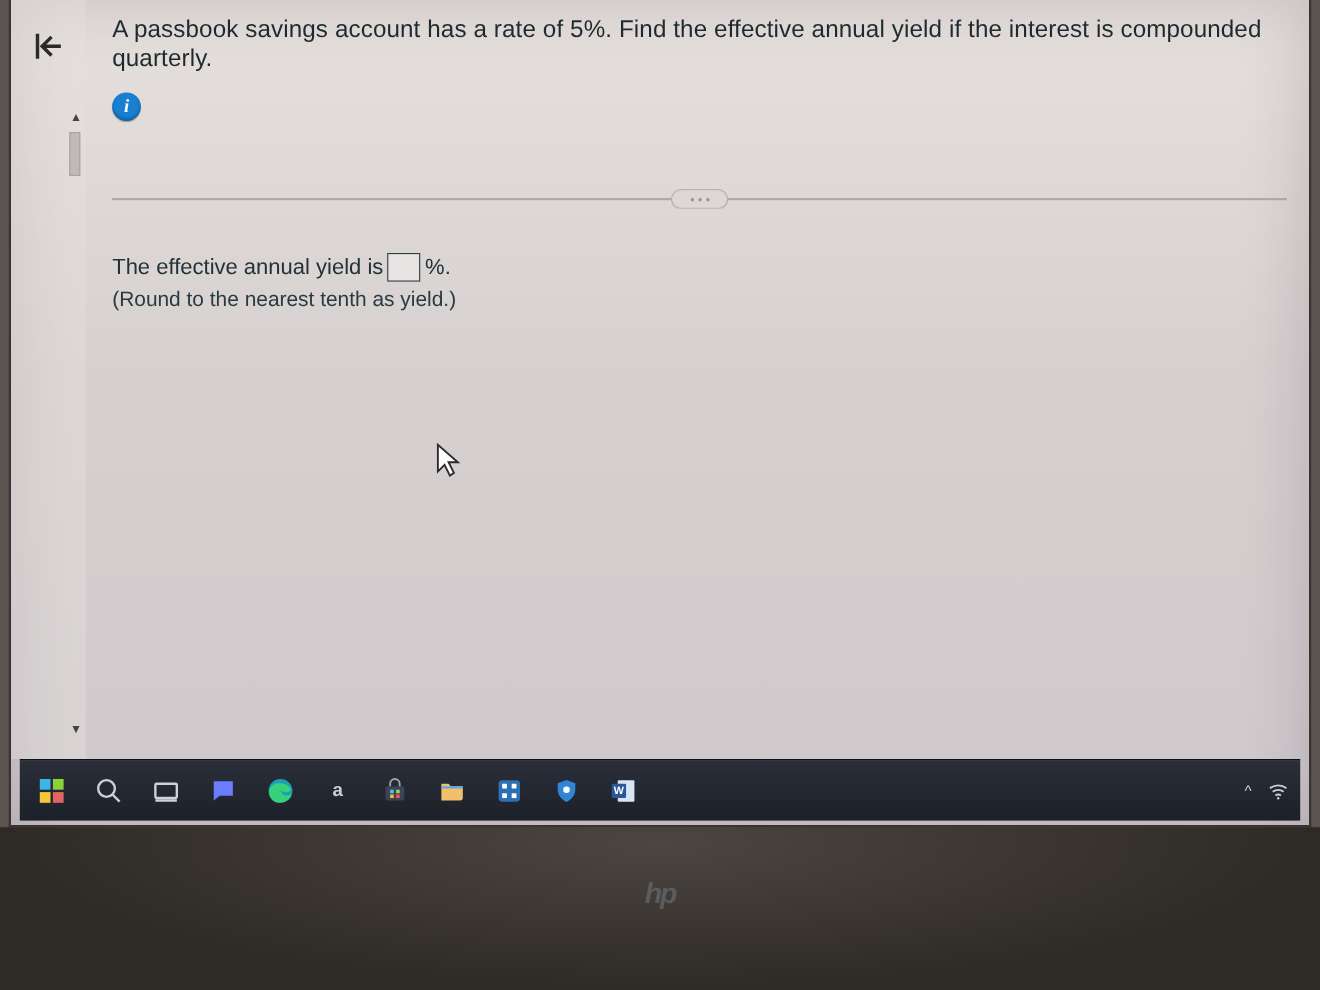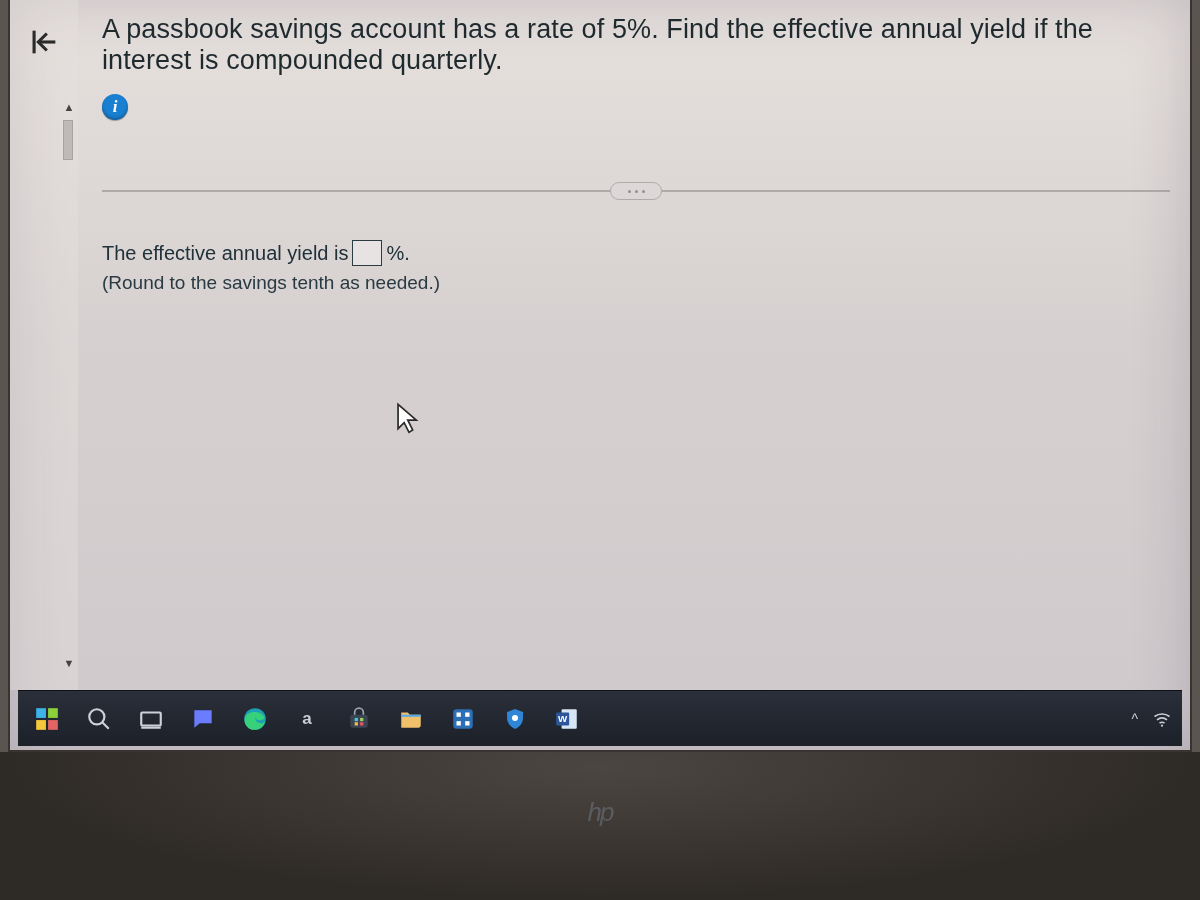--- a/index.html
+++ b/index.html
@@ -47,21 +47,21 @@
     background: #bfb9ba; border: 1px solid #a8a2a3;
   }
 
   .content {
     position: absolute;
     left: 78px; top: 4px; right: 6px; height: 686px;
     background: transparent;
   }
   .question {
     padding: 10px 14px 0 14px;
-    font-size: 27px;
+    font-size: 22px;
     color: #1f2a2e;
     letter-spacing: 0.1px;
   }
   .info-row {
     display: flex; align-items: center; gap: 10px;
     padding: 18px 14px 0 14px;
   }
   .info-badge {
     width: 26px; height: 26px; border-radius: 50%;
     background: #187fd1;
@@ -136,20 +136,21 @@
     display: flex; align-items: center; gap: 14px;
     color: #c9ced5; font-size: 14px;
   }
   .tray .chev { font-size: 14px; }
 
   
   .bezel {
     position: absolute;
     left: 0; right: 0; top: 752px; bottom: 0;
     background: radial-gradient(ellipse at 50% 10%, #4c4642 0%, #2e2a26 70%);
+    font-weight: bold;
   }
   .hp {
     position: absolute; left: 50%; top: 30px; transform: translateX(-50%);
     width: 60px; height: 60px; border-radius: 50%;
     display:flex; align-items:center; justify-content:center;
     color: #8a98a8; font-style: italic; font-family: Arial, sans-serif;
     font-size: 26px; letter-spacing: -2px;
     opacity: 0.35;
   }
 
@@ -194,21 +195,21 @@
         <span class="dot"></span>
       </div>
     </div>
 
     <div class="answer-block">
       <div class="answer-line">
         <span>The effective annual yield is</span>
         <span class="ans-box"></span>
         <span>%.</span>
       </div>
-      <div class="hint-line">(Round to the savings tenth as needed.)</div>
+      <div class="hint-line">(Round to the nearest tenth as yield.)</div>
     </div>
 
     <div class="cursor">
       <svg viewBox="0 0 24 28">
         <path d="M3 2 L3 22 L8 17 L12 25 L15 23 L11 15 L18 15 Z" fill="#fdfdfd" stroke="#2a2a2a" stroke-width="1.4"></path>
       </svg>
     </div>
   </div>
 
   <div class="taskbar">

